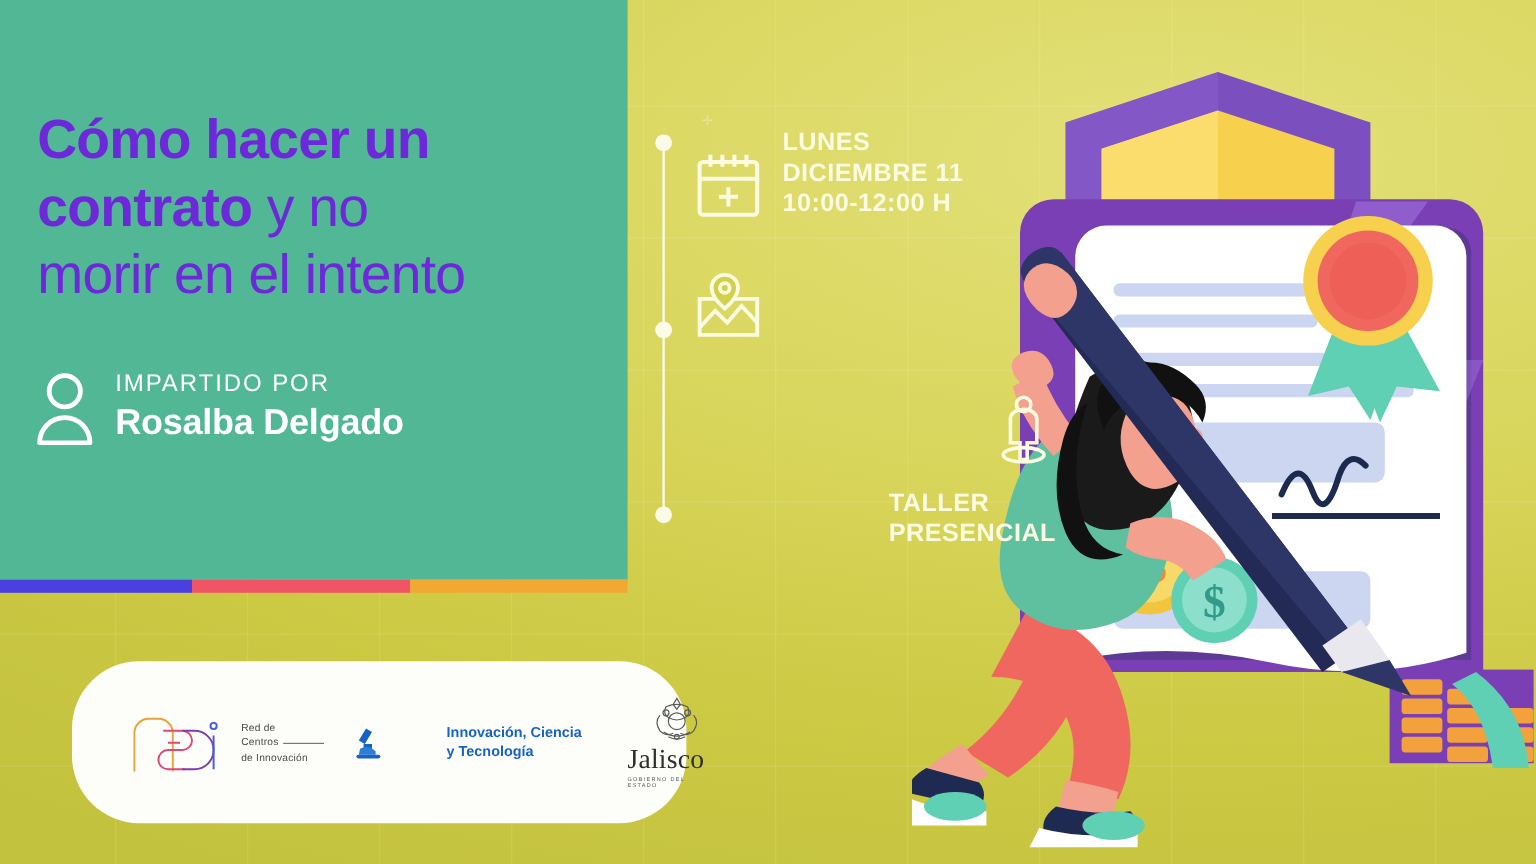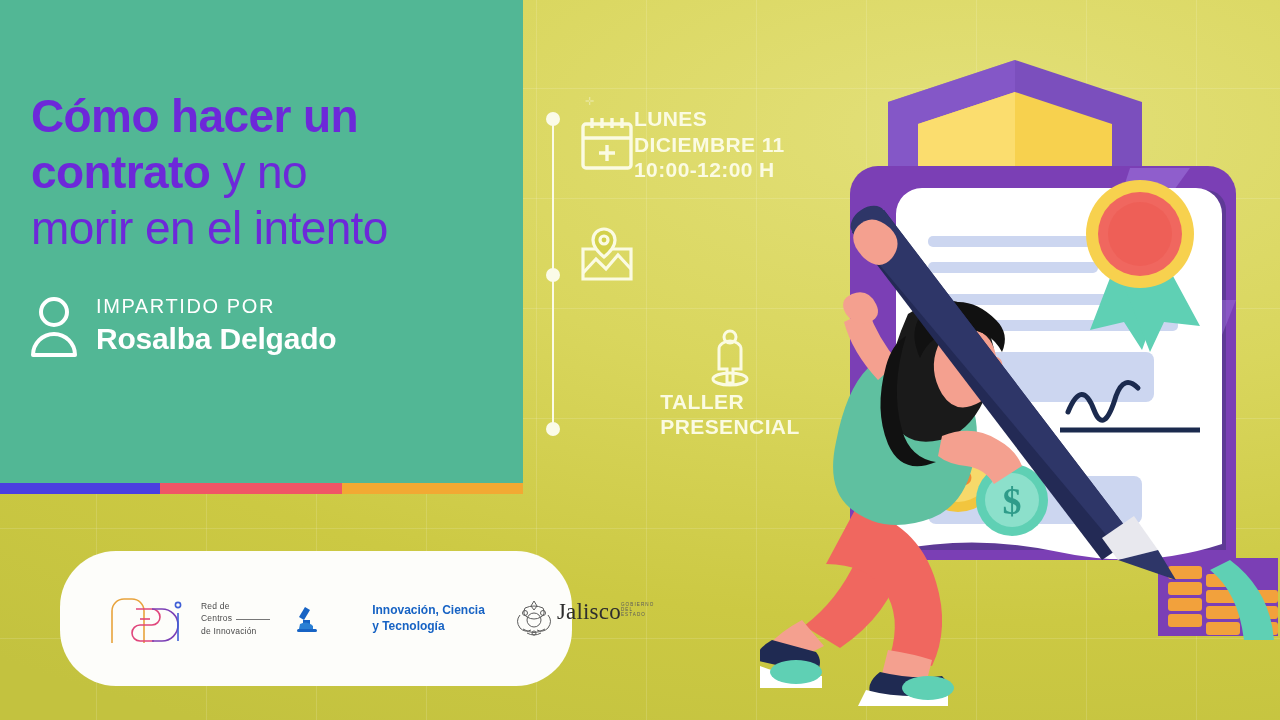--- a/index.html
+++ b/index.html
@@ -77,21 +77,21 @@
     font-size: 46px;
     line-height: 1.22;
     letter-spacing: -0.6px;
     font-weight: 400;
   }
   .title .bold { font-weight: 700; }
 
   .speaker-row {
     position: absolute;
     left: 30px;
-    top: 294px;
+    top: 308px;
     display: flex;
     align-items: center;
     gap: 18px;
   }
   .speaker-icon { width: 48px; height: 62px; flex: 0 0 auto; }
   .speaker-text { display: flex; flex-direction: column; }
   .speaker-label {
     color: #ffffff;
     font-size: 20px;
     letter-spacing: 1.6px;
@@ -144,21 +144,23 @@
   .ict-text {
     font-size: 12px;
     font-weight: 700;
     line-height: 1.3;
     color: #1763c4;
     white-space: nowrap;
     margin-left: 48px;
   }
   .logo-jalisco {
     display: flex;
-    align-items: flex-start;
+    flex-direction: column;
+    align-items: flex-end;
+    margin-left: 12px;
   }
   .jalisco-crest { width: 46px; height: 40px; }
   .jalisco-word {
     font-family: "Liberation Serif", serif;
     font-size: 23px;
     color: #2e2e2e;
     line-height: 1;
     margin-top: 1px;
     letter-spacing: 0.2px;
   }
@@ -198,21 +200,22 @@
   .timeline .d3 { top: 310px; }
 
   .info-list {
     position: absolute;
     left: 580px;
     top: 104px;
     width: 300px;
   }
   .info-item {
     display: flex;
-    align-items: center;
+    align-items: flex-end;
+    gap: 18px;
     margin-bottom: 44px;
   }
   .info-item:last-child { margin-bottom: 0; flex-direction: column; }
   .info-icon { width: 54px; height: 58px; flex: 0 0 auto; }
   .info-text {
     color: #fbfbe2;
     font-size: 21px;
     font-weight: 700;
     line-height: 1.22;
     letter-spacing: 0.4px;

